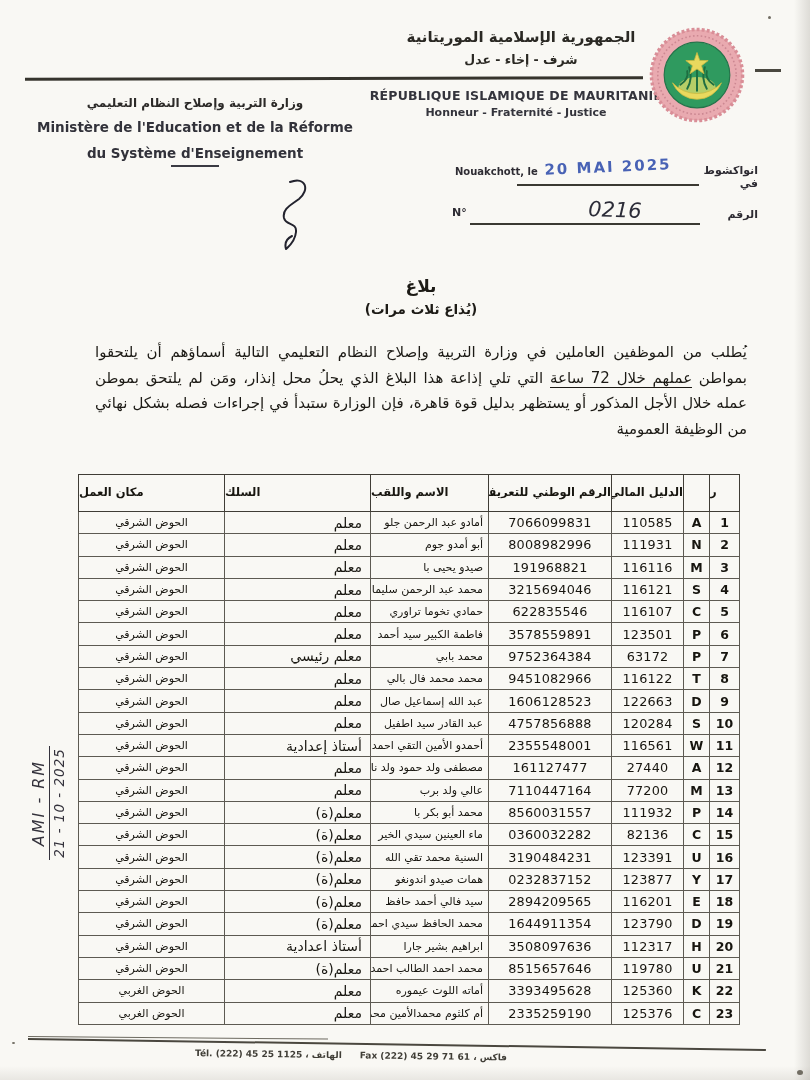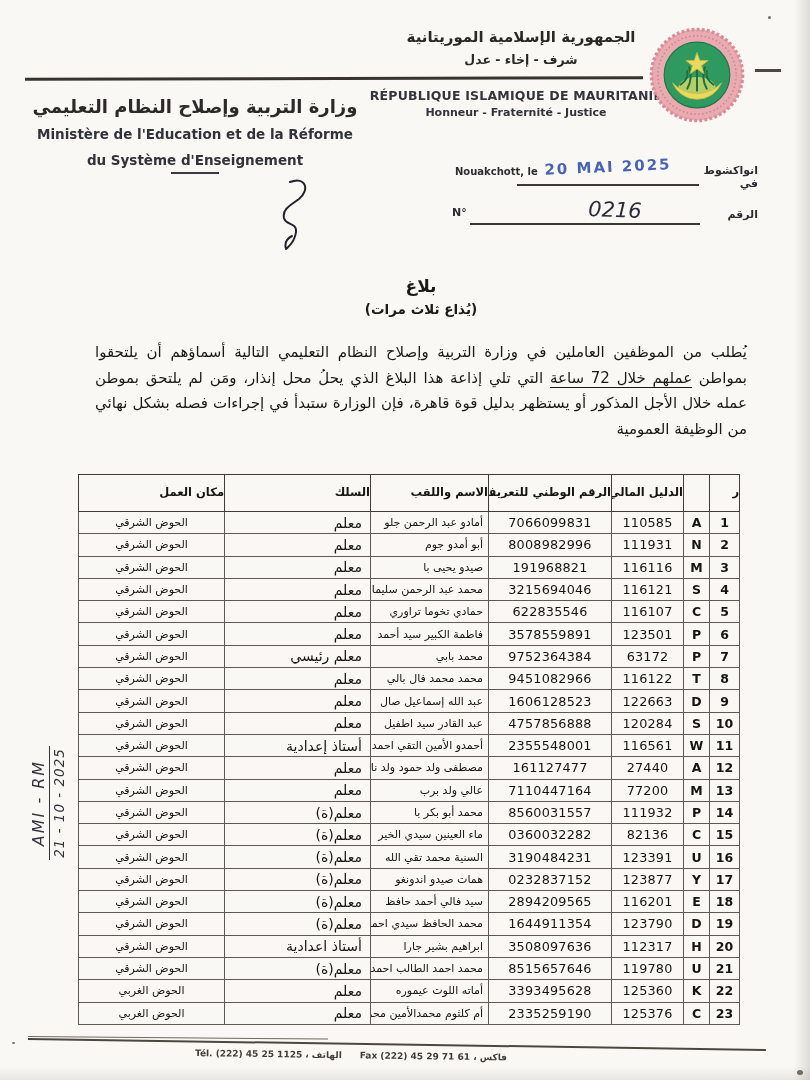--- a/index.html
+++ b/index.html
@@ -22,21 +22,21 @@
     font-size:12.5px; font-weight:bold; color:#2b2924; }
   .rule-main { top:77px; left:25px; width:618px; height:2.5px; background:#36342d;
     transform:rotate(-.15deg); }
   .rule-dash { top:69px; left:755px; width:26px; height:3px; background:#4a4840; }
   .republic-fr { top:88px; left:348px; width:336px; text-align:center;
     font-size:12.5px; font-weight:bold; color:#34343c; letter-spacing:.2px; }
   .motto-fr { top:106px; left:348px; width:336px; text-align:center;
     font-size:11px; font-weight:bold; color:#34343c; }
 
   .ministry { top:96px; left:28px; width:334px; text-align:center; color:#32323a; }
-  .ministry .ar1 { font-size:18px; font-weight:bold; color:#2c2a28; }
+  .ministry .ar1 { font-size:12px; font-weight:bold; color:#2c2a28; }
   .ministry .fr { font-size:13.5px; font-weight:bold; line-height:17px; margin-top:9px; }
   .ministry .ar2 { font-size:15px; font-weight:bold; margin-top:8px; color:#2c2a28; }
   .ministry .fr2 { font-size:13.5px; font-weight:bold; margin-top:4px; }
   .ministry .sg-underline { width:48px; height:2px; background:#3a3a42; margin:3px auto 0; }
   .signature { top:176px; left:262px; width:62px; height:74px; }
 
   
   .seal { top:26px; left:648px; width:98px; height:98px; }
 
   
@@ -62,21 +62,21 @@
   .notice-body { top:340px; left:95px; width:652px; direction:rtl;
     font-size:15px; line-height:25.5px; color:#1c1a15;
     text-align:justify; text-align-last:right; }
   .u { border-bottom:1.4px solid #1c1a15; }
 
   
   .staff-table { top:474px; left:78px; width:661px; border-collapse:collapse;
     direction:rtl; table-layout:fixed; }
   .staff-table th, .staff-table td { border:1px solid #5d5a52; overflow:hidden;
     white-space:nowrap; }
-  .staff-table th { font-size:11.5px; font-weight:bold; text-align:right;
+  .staff-table th { font-size:11.5px; font-weight:bold; text-align:left;
     height:37px; line-height:1.2; color:#17150f; border-color:#403d36; }
   .staff-table td { height:22.3px; font-size:12px; color:#17150f; }
   .col-no{width:30px}.col-code{width:26px}.col-fin{width:72px}
   .col-nid{width:123px}.col-name{width:118px}.col-corps{width:146px}.col-loc{width:146px}
   td.c-no, td.c-code { text-align:center; font-weight:bold; font-size:12.5px; }
   td.c-fin, td.c-nid { text-align:center; font-size:12.8px; letter-spacing:.2px; }
   td.c-name { text-align:right; padding:0 5px 0 2px; font-size:11px; }
   td.c-corps { text-align:right; padding:0 8px 0 2px; font-size:14px; }
   td.c-loc { text-align:center; font-size:11px; }
 

